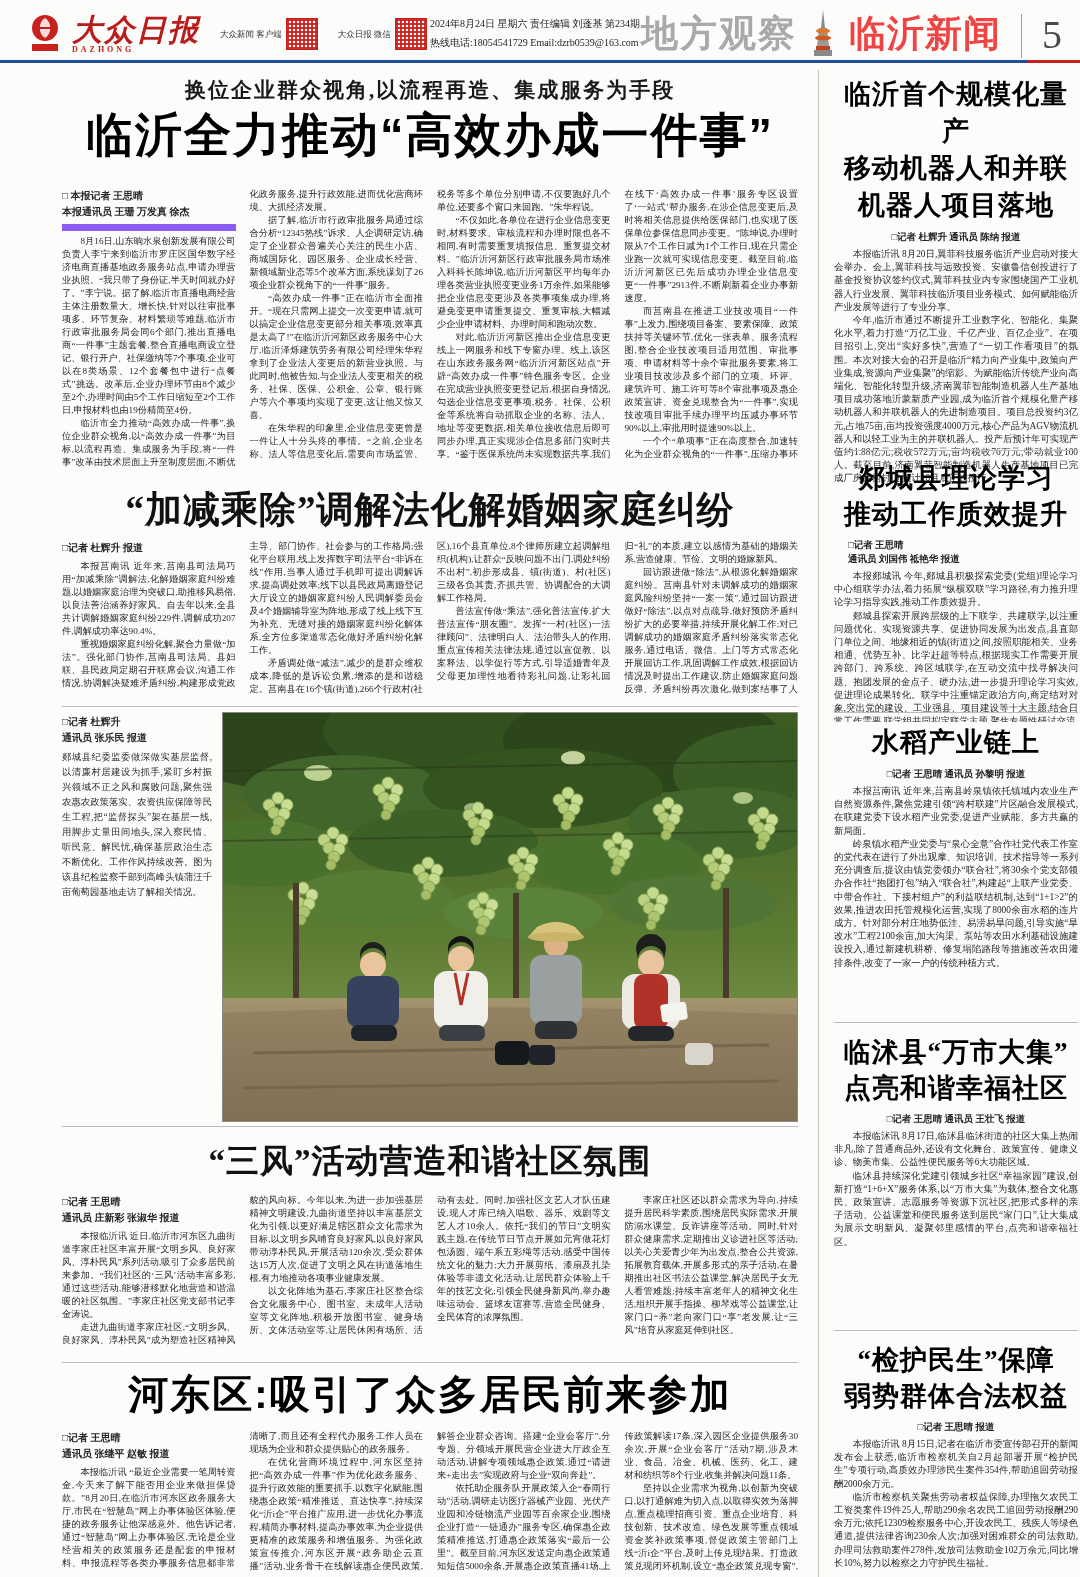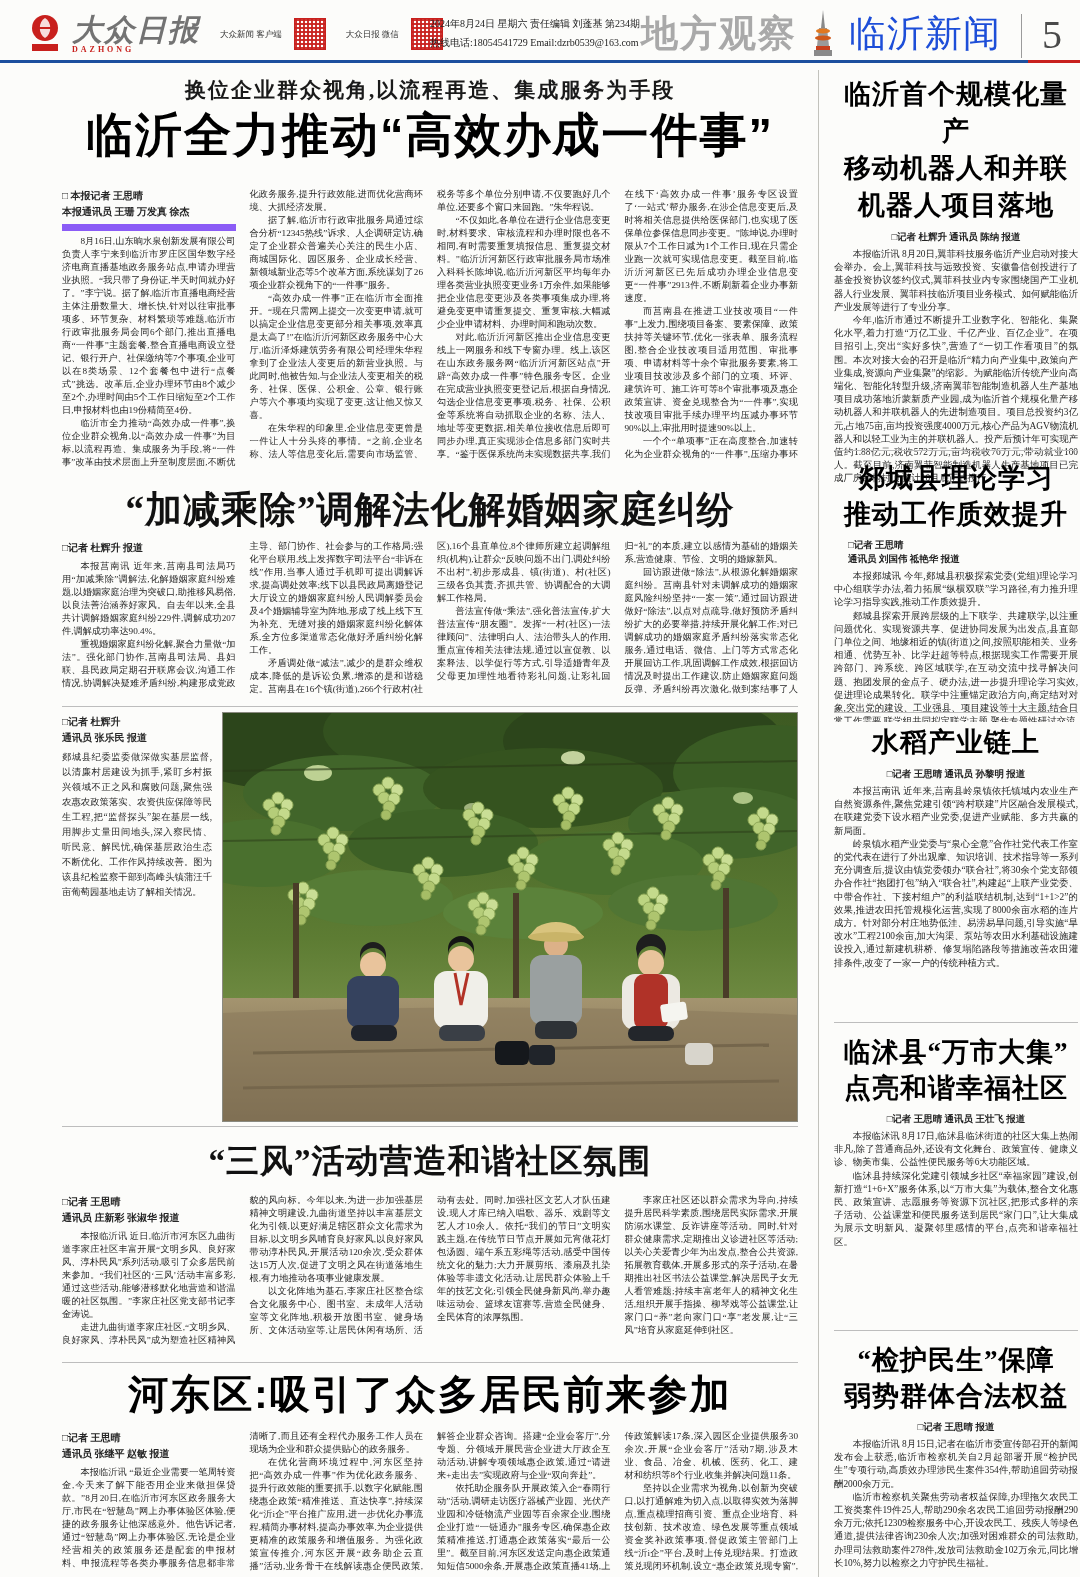--- a/index.html
+++ b/index.html
@@ -3,33 +3,33 @@
 <meta charset="utf-8">
 <style>
   html,body{margin:0;padding:0;background:#e8e8e4;}
   #page{position:relative;width:1080px;height:1577px;background:#fcfcfa;overflow:hidden;
         font-family:"Liberation Serif","DejaVu Serif",serif;color:#222;}
   [data-name]{box-sizing:border-box;}
 
   
   .mast{position:absolute;left:28px;top:8px;height:52px;display:flex;align-items:center;gap:10px;}
   .emblem{width:34px;height:40px;}
-  .logo-cn{font-size:30px;font-weight:900;color:#737373;font-style:italic;letter-spacing:2px;
+  .logo-cn{font-size:30px;font-weight:900;color:#b91c1c;font-style:italic;letter-spacing:2px;
            font-family:"Liberation Serif",serif;line-height:30px;}
   .logo-en{font-size:8px;font-weight:bold;color:#c8201d;letter-spacing:3px;}
-  .qr-wrap{display:flex;align-items:center;gap:12px;margin-left:10px;}
+  .qr-wrap{display:flex;align-items:center;gap:4px;margin-left:10px;}
   .qr-label{font-size:8.5px;color:#333;line-height:10px;text-align:right;}
   .qr-box{width:32px;height:32px;border:1px solid #c8201d;
      background:repeating-linear-gradient(0deg,rgba(200,32,29,.9) 0 2px,transparent 2px 4px),
                 repeating-linear-gradient(90deg,rgba(200,32,29,.9) 0 2px,#fff 2px 4px);}
   .dateline{position:absolute;left:430px;top:14px;width:290px;font-size:10px;color:#222;line-height:19px;}
   .secs{position:absolute;right:8px;top:6px;display:flex;align-items:flex-end;gap:16px;height:52px;}
   .sec-gray{font-size:37px;color:#a9a9a9;font-weight:700;letter-spacing:2px;line-height:48px;
             font-family:"Liberation Sans",sans-serif;}
-  .sec-black{font-size:37px;color:#1d4ed8;font-weight:400;letter-spacing:1px;line-height:48px;
+  .sec-black{font-size:37px;color:#ef4444;font-weight:700;letter-spacing:1px;line-height:48px;
             font-family:"Liberation Sans",sans-serif;}
   .pnum-sep{width:1px;height:44px;background:#9b9b9b;margin:0 4px;}
   .pnum{font-size:40px;color:#4a4a4a;line-height:46px;padding-right:10px;font-family:"Liberation Serif",serif;}
   .rule-blue{position:absolute;left:0;top:60px;width:1028px;height:3px;background:#1d4f9e;}
   .rule-red{position:absolute;left:1028px;top:60px;width:52px;height:3px;background:#c8201d;}
 
   
   .kicker{position:absolute;left:62px;width:736px;text-align:center;font-size:21px;font-weight:700;
           letter-spacing:2px;color:#1a1a1a;}
   .h-main{position:absolute;left:62px;width:736px;text-align:center;font-weight:900;color:#000;

